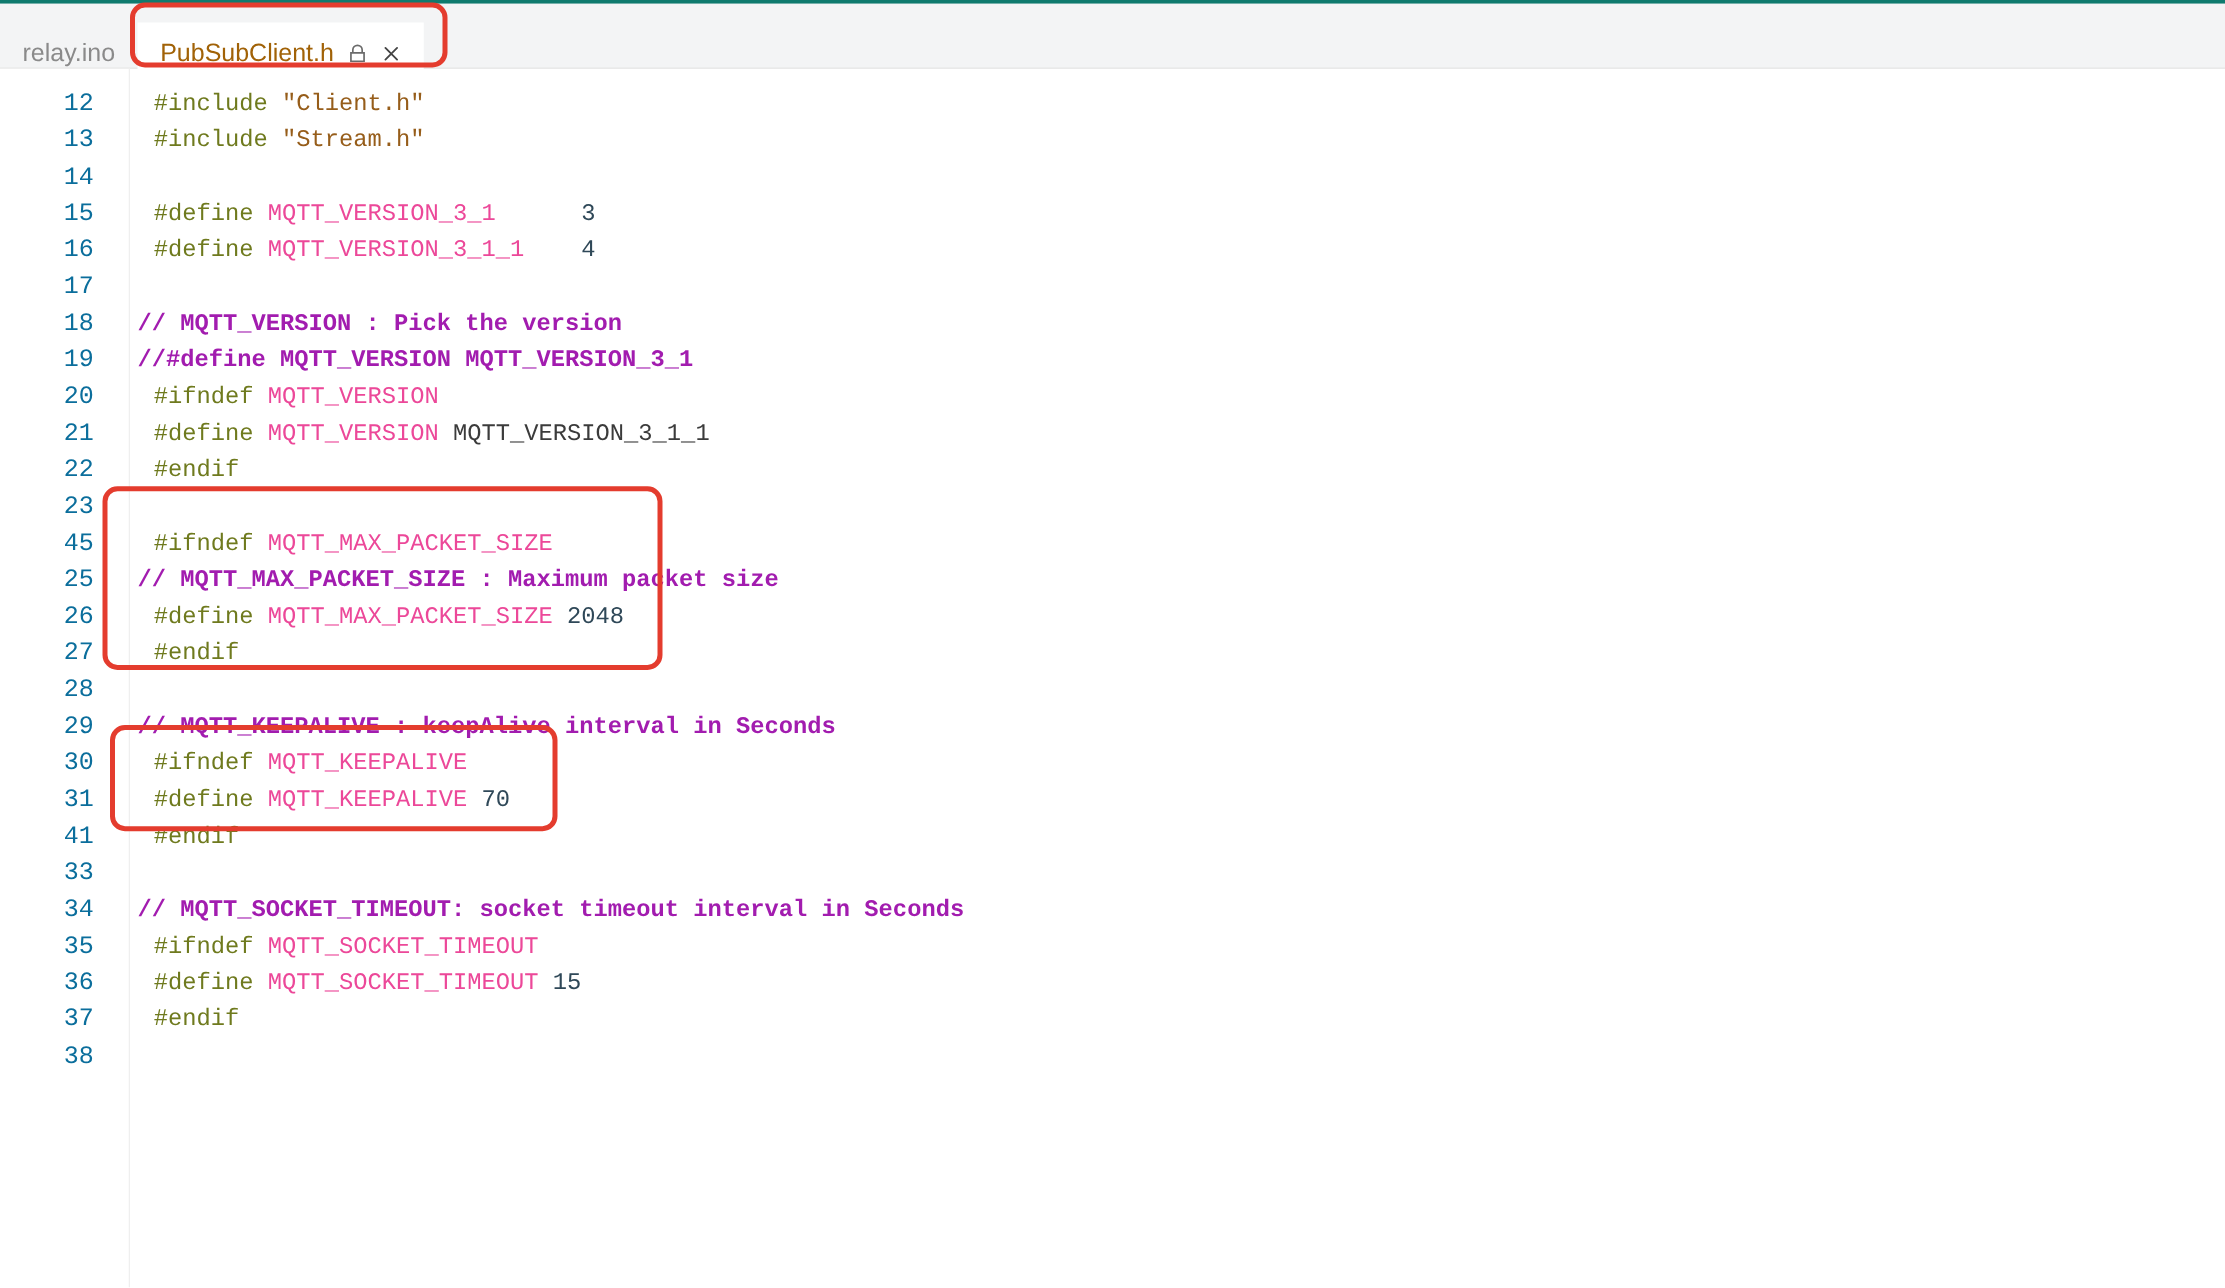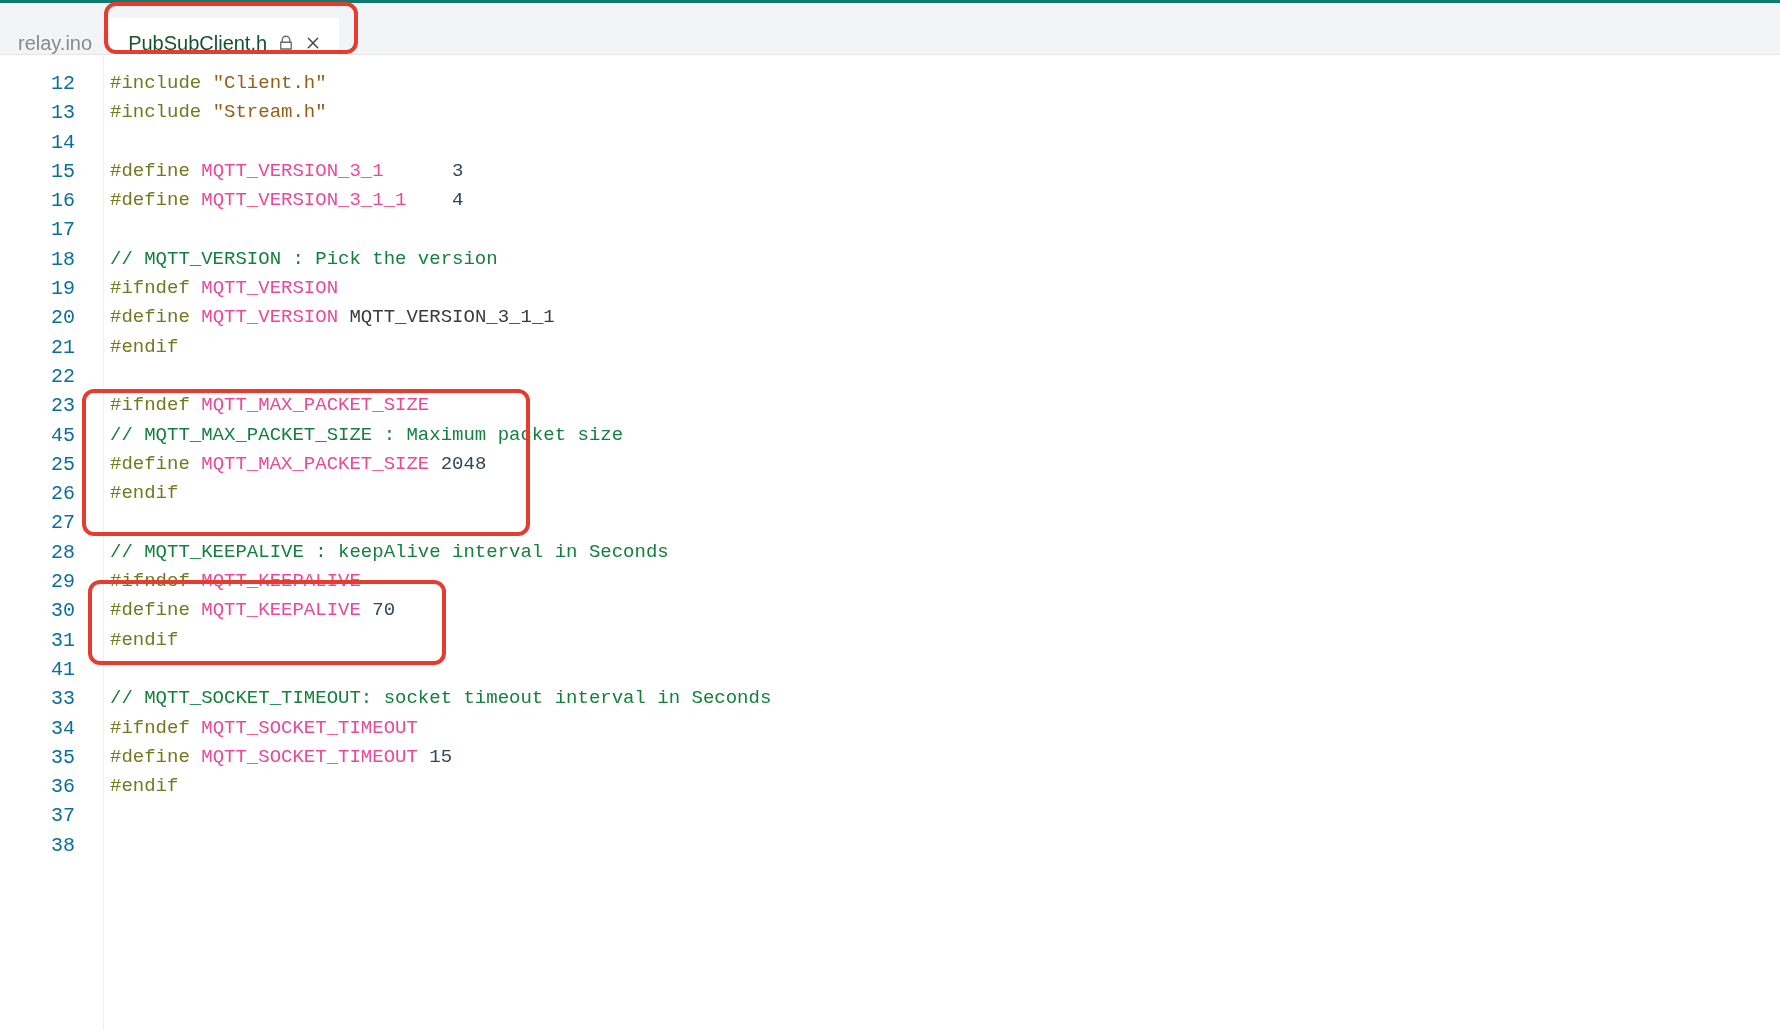--- a/index.html
+++ b/index.html
@@ -29,21 +29,21 @@
   padding: 0 18px;
   height: 100%;
   font-family: -apple-system, BlinkMacSystemFont, "Segoe UI", sans-serif;
   font-size: 20px;
   color: #8a8a8a;
   cursor: pointer;
   margin-top: 29px;
 }
 .tab.active {
   background: #fff;
-  color: #14532d;
+  color: #a16207;
 }
 .tab .icon {
   margin-left: 10px;
   display: inline-flex;
   align-items: center;
 }
 .lock-icon svg path { stroke: #6b6b6b; }
 .close-icon svg path { stroke: #444; }
 .editor-area {
   display: flex;
@@ -68,25 +68,25 @@
   padding-top: 14px;
   padding-left: 6px;
   position: relative;
   flex: 1;
 }
 .codeline {
   line-height: 29.3px;
   white-space: pre;
   font-size: 19px;
 }
-.tok-directive { color: #6f7a1e; }
+.tok-directive { color: #6f7a1e; margin-left: 13px; }
 .tok-string    { color: #965d1a; }
 .tok-macroname { color: #ec4899; }
 .tok-number    { color: #2f4858; }
-.tok-comment   { color: #15803d; }
+.tok-comment   { color: #a21caf; font-weight: bold; }
 .tok-ident     { color: #3b3b3b; }
 .highlight-box {
   position: absolute;
   border: 4px solid #e43c2e;
   border-radius: 12px;
   pointer-events: none;
 }
 .hi-tab {
   left: 104px; top: 2px; width: 254px; height: 52px;
 }
@@ -152,20 +152,21 @@
       <div class="ln">38</div>
     </div>
   <div class="code" id="code">
       <div class="codeline"><span class="tok-directive">#include</span><span> </span><span class="tok-string">"Client.h"</span></div>
       <div class="codeline"><span class="tok-directive">#include</span><span> </span><span class="tok-string">"Stream.h"</span></div>
       <div class="codeline">&nbsp;</div>
       <div class="codeline"><span class="tok-directive">#define</span><span> </span><span class="tok-macroname">MQTT_VERSION_3_1</span><span>      </span><span class="tok-number">3</span></div>
       <div class="codeline"><span class="tok-directive">#define</span><span> </span><span class="tok-macroname">MQTT_VERSION_3_1_1</span><span>    </span><span class="tok-number">4</span></div>
       <div class="codeline">&nbsp;</div>
       <div class="codeline"><span class="tok-comment">// MQTT_VERSION : Pick the version</span></div>
+      <div class="codeline"><span class="tok-comment">//#define MQTT_VERSION MQTT_VERSION_3_1</span></div>
       <div class="codeline"><span class="tok-directive">#ifndef</span><span> </span><span class="tok-macroname">MQTT_VERSION</span></div>
       <div class="codeline"><span class="tok-directive">#define</span><span> </span><span class="tok-macroname">MQTT_VERSION</span><span> </span><span class="tok-ident">MQTT_VERSION_3_1_1</span></div>
       <div class="codeline"><span class="tok-directive">#endif</span></div>
       <div class="codeline">&nbsp;</div>
       <div class="codeline"><span class="tok-directive">#ifndef</span><span> </span><span class="tok-macroname">MQTT_MAX_PACKET_SIZE</span></div>
       <div class="codeline"><span class="tok-comment">// MQTT_MAX_PACKET_SIZE : Maximum packet size</span></div>
       <div class="codeline"><span class="tok-directive">#define</span><span> </span><span class="tok-macroname">MQTT_MAX_PACKET_SIZE</span><span> </span><span class="tok-number">2048</span></div>
       <div class="codeline"><span class="tok-directive">#endif</span></div>
       <div class="codeline">&nbsp;</div>
       <div class="codeline"><span class="tok-comment">// MQTT_KEEPALIVE : keepAlive interval in Seconds</span></div>

